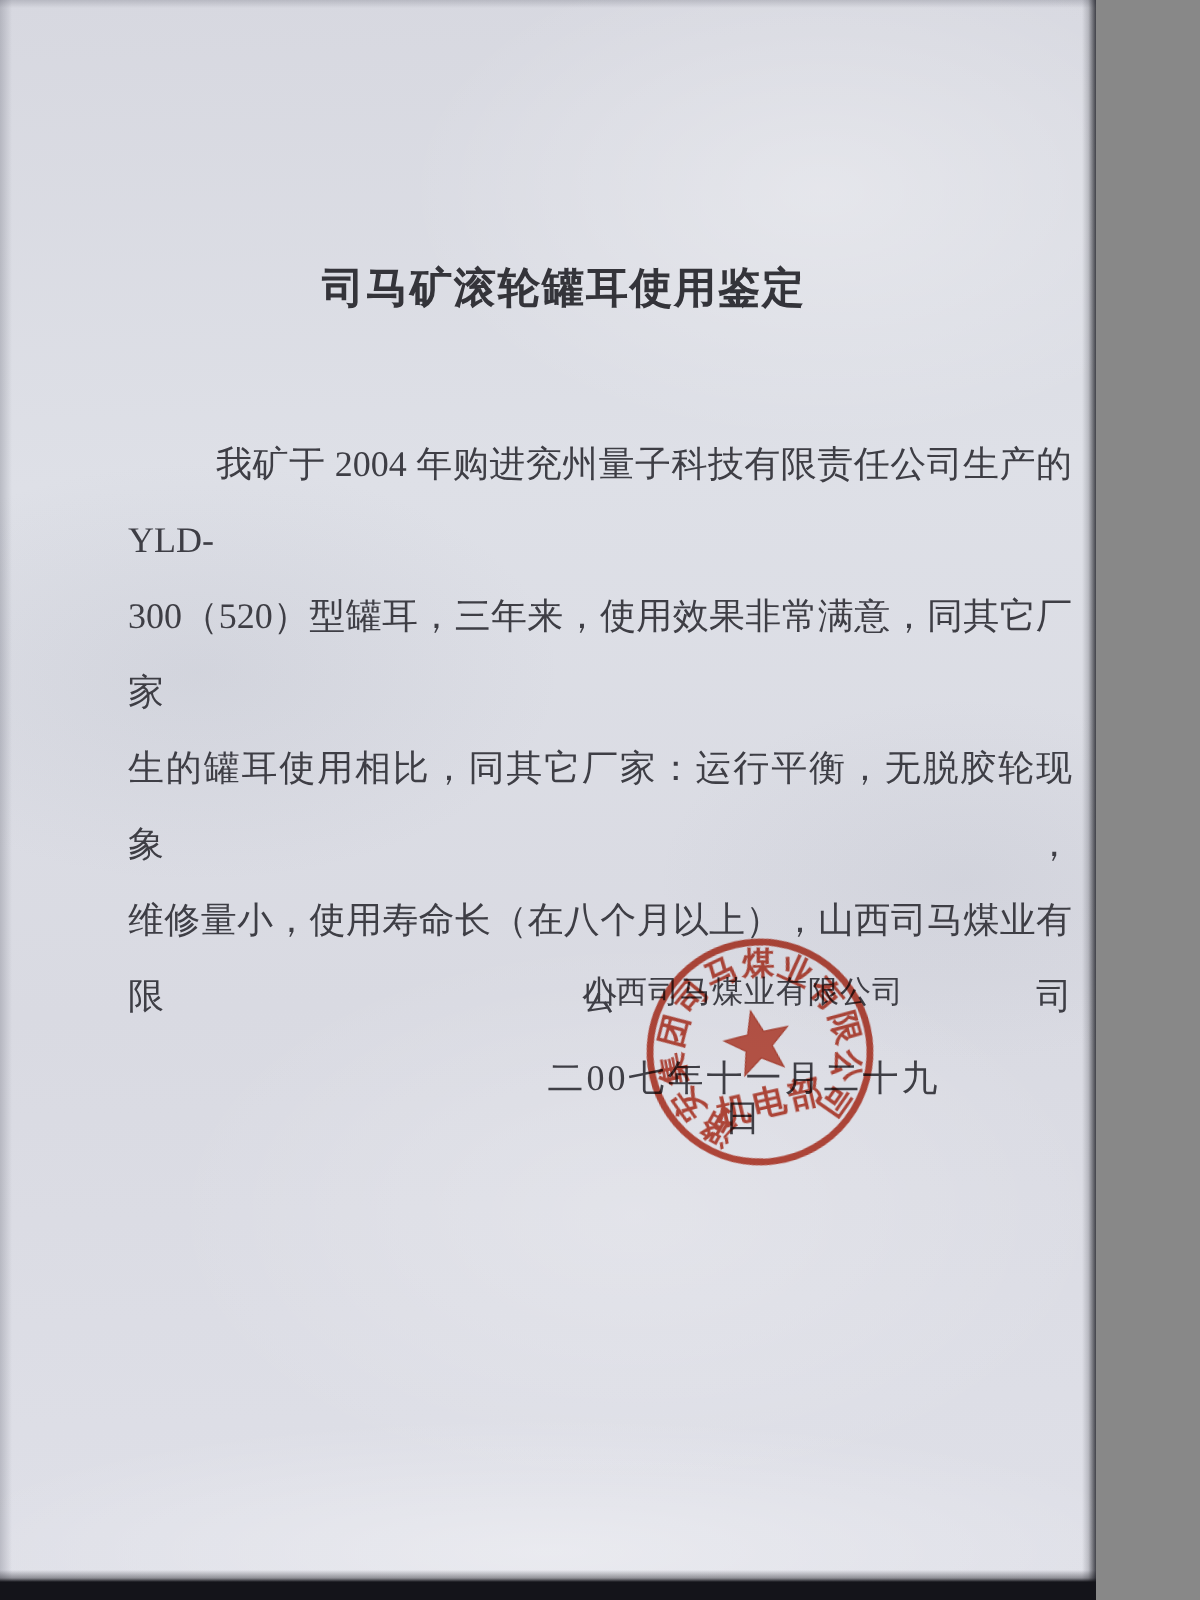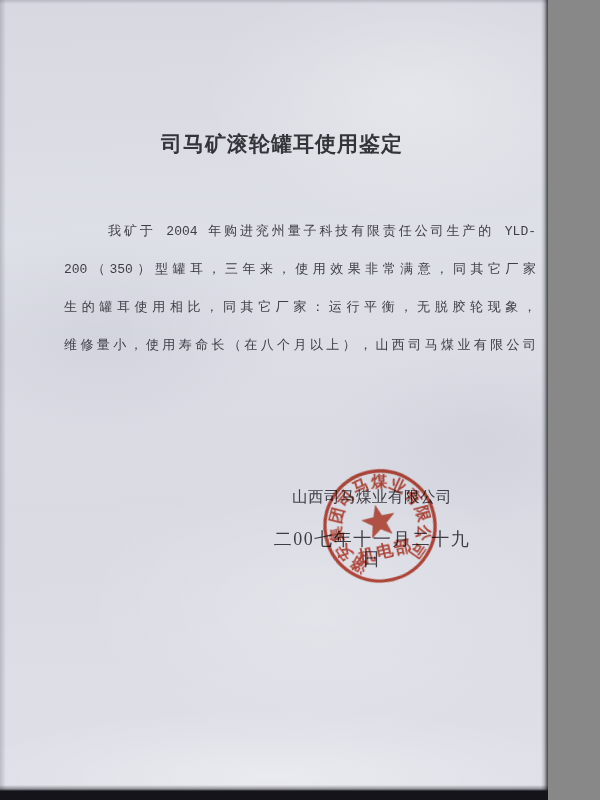--- a/index.html
+++ b/index.html
@@ -41,24 +41,23 @@
     font-family: "Liberation Sans", sans-serif;
     font-weight: 700;
     font-size: 21px;
     letter-spacing: 1px;
     color: #34343a;
   }
   .doc-body {
     position: absolute;
     top: 213px; left: 64px;
     width: 472px;
-    font-size: 13px;
+    font-size: 18px;
     line-height: 38px;
     color: #3e3e45;
-    font-family: Liberation Mono, monospace;
   }
   .doc-body p {
     margin: 0;
     text-align: justify;
     text-align-last: justify;
     text-justify: inter-character;
   }
   .doc-body p.first { text-indent: 44px; }
   .doc-body p.last  { text-align-last: left; }
 
@@ -88,21 +87,21 @@
 </style>
 </head>
 <body>
 
 <div class="scan">
 
   <h1 class="doc-title">司马矿滚轮罐耳使用鉴定</h1>
 
   <div class="doc-body">
     <p class="first">我矿于 2004 年购进兖州量子科技有限责任公司生产的 YLD-</p>
-    <p>200（350）型罐耳，三年来，使用效果非常满意，同其它厂家</p>
+    <p>300（520）型罐耳，三年来，使用效果非常满意，同其它厂家</p>
     <p>生的罐耳使用相比，同其它厂家：运行平衡，无脱胶轮现象，</p>
     <p>维修量小，使用寿命长（在八个月以上），山西司马煤业有限公司</p>
   </div>
 
   <div class="sig-block">
     <div class="sig-company">山西司马煤业有限公司</div>
     <div class="sig-date">二00七年十一月二十九日</div>
   </div>
 
   <svg class="stamp" viewBox="0 0 170 170" aria-hidden="true">

